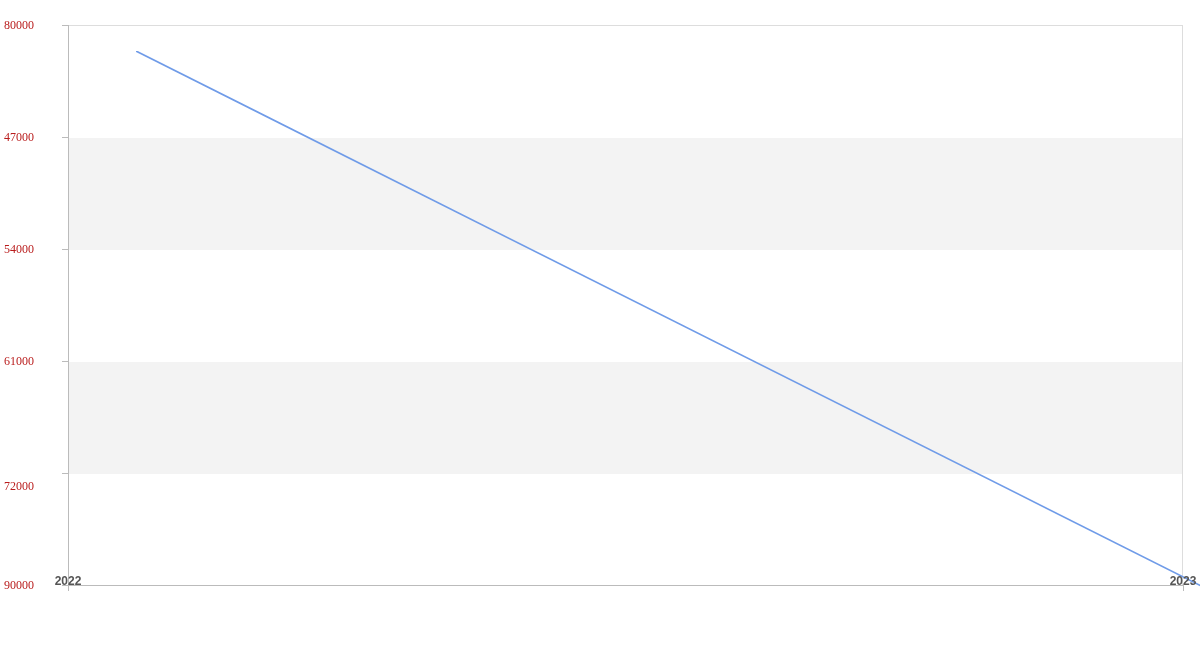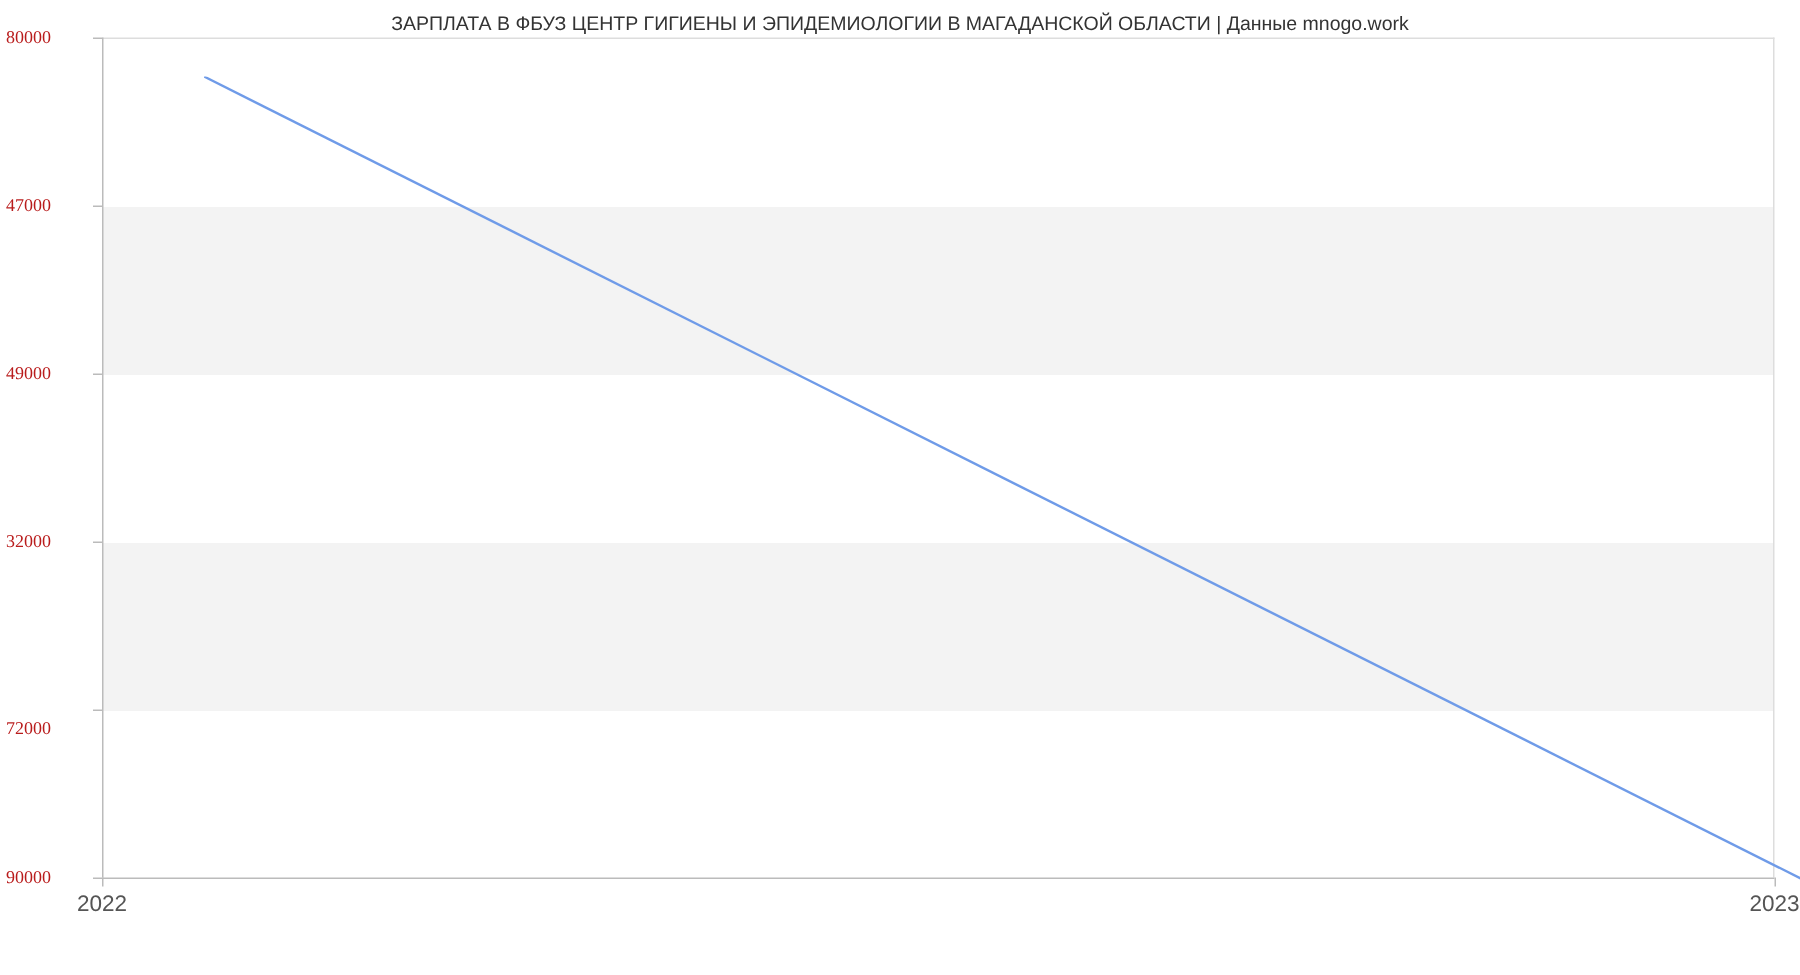--- a/index.html
+++ b/index.html
@@ -71,61 +71,61 @@
   }
   .ytick-mark {
     position: absolute;
     left: 62px;
     width: 6px;
     height: 0;
     border-top: 1px solid #bbb;
   }
   .xtick-label {
     position: absolute;
-    top: 594px;
-    font-size: 15px;
+    top: 574px;
+    font-size: 12px;
     color: #555;
     transform: translateX(-50%);
+    font-weight: bold;
   }
   .xtick-mark {
     position: absolute;
     top: 585px;
     width: 0;
     height: 6px;
     border-left: 1px solid #bbb;
   }
   .line-svg {
     position: absolute;
     left: 68px;
     top: 25px;
     width: 1115px;
     height: 560px;
   }
 </style>
 </head>
 <body>
 
 <div class="container">
-  <div class="title">ЗАРПЛАТА В ФБУЗ ЦЕНТР ГИГИЕНЫ И ЭПИДЕМИОЛОГИИ В МАГАДАНСКОЙ ОБЛАСТИ | Данные mnogo.work</div>
 
   <div class="plot">
     <div class="band" id="band-0" style="top: 336px; height: 112px;"></div>
     <div class="band" id="band-1" style="top: 112px; height: 112px;"></div>
     <svg class="line-svg" viewBox="0 0 1115 560" preserveAspectRatio="none">
       <polyline id="series-line" fill="none" stroke-width="1.6" points="0,0 1115,560" stroke="#6f9be8"></polyline>
     </svg>
   </div>
 
   <div class="axis-line-left"></div>
   <div class="axis-line-bottom"></div>
 
   <div class="ytick-label" id="yt-0" style="top: 585px;">90000</div>
   <div class="ytick-label" id="yt-1" style="top: 486px;">72000</div>
-  <div class="ytick-label" id="yt-2" style="top: 361px;">32000</div>
-  <div class="ytick-label" id="yt-3" style="top: 249px;">49000</div>
+  <div class="ytick-label" id="yt-2" style="top: 361px;">61000</div>
+  <div class="ytick-label" id="yt-3" style="top: 249px;">54000</div>
   <div class="ytick-label" id="yt-4" style="top: 137px;">47000</div>
   <div class="ytick-label" id="yt-5" style="top: 25px;">80000</div>
 
   <div class="ytick-mark" id="ym-0" style="top: 585px;"></div>
   <div class="ytick-mark" id="ym-1" style="top: 473px;"></div>
   <div class="ytick-mark" id="ym-2" style="top: 361px;"></div>
   <div class="ytick-mark" id="ym-3" style="top: 249px;"></div>
   <div class="ytick-mark" id="ym-4" style="top: 137px;"></div>
   <div class="ytick-mark" id="ym-5" style="top: 25px;"></div>
 

